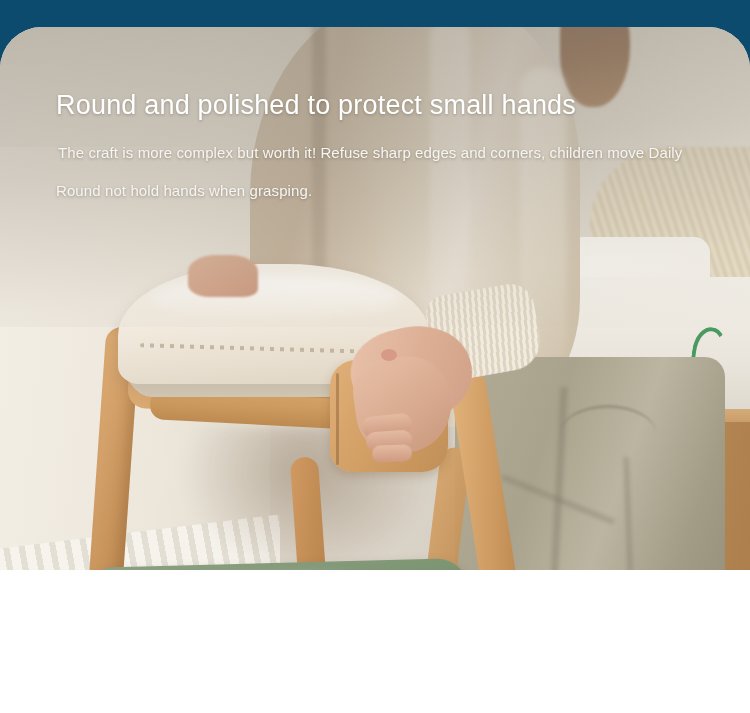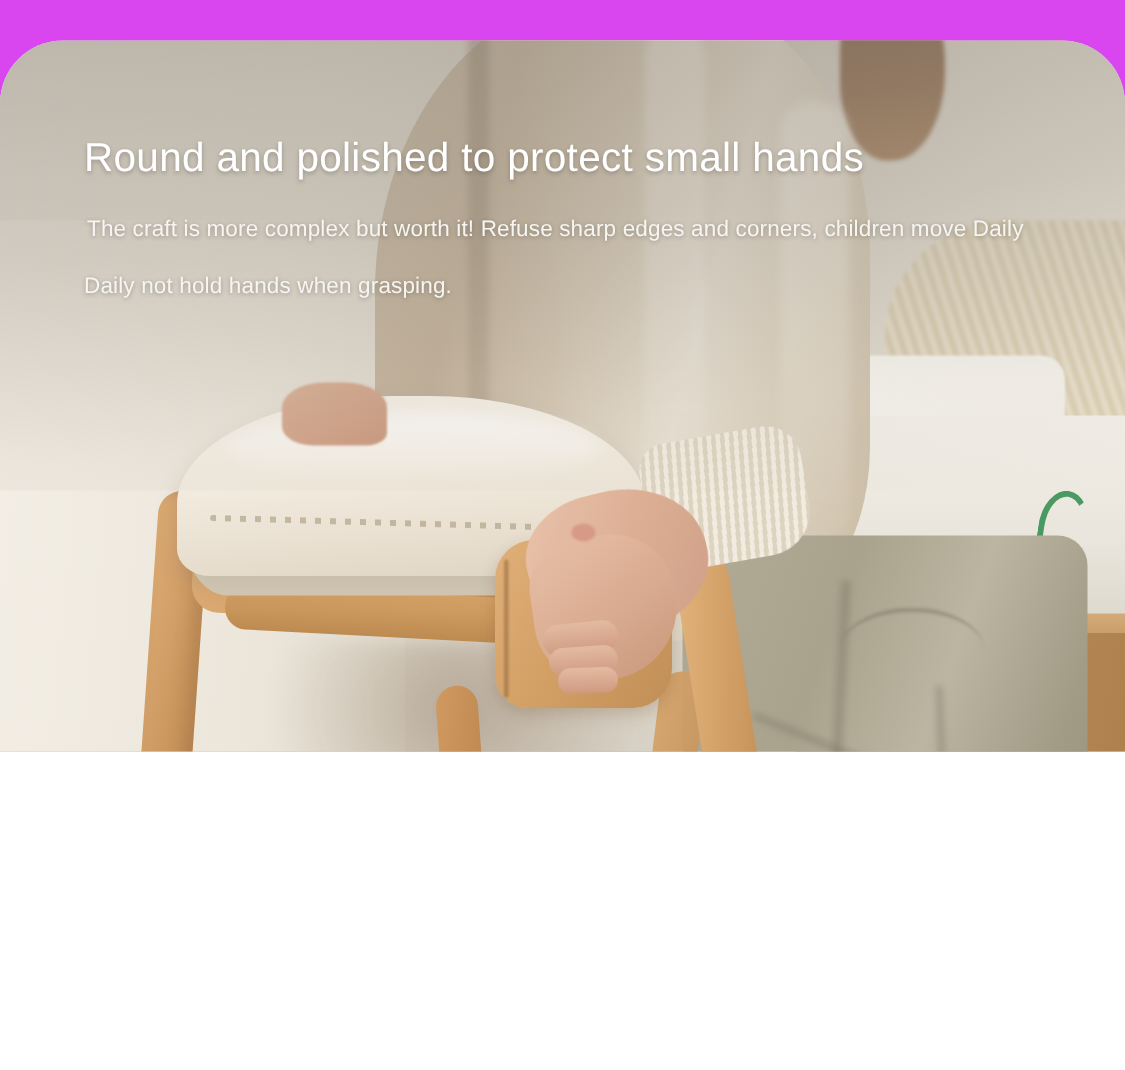--- a/index.html
+++ b/index.html
@@ -6,22 +6,22 @@
   body{
     width:750px;height:713px;
     background:#ffffff;
     font-family:"Liberation Sans", sans-serif;
     overflow:hidden;
   }
 
   
   .banner{
     position:relative;
-    width:750px;height:501px;
-    background:#d946ef;
+    width:750px;height:570px;
+    background:#0c4a6e;
     overflow:hidden;
   }
 
   
   .photo{
     position:absolute;
     left:0;top:27px;
     width:750px;height:657px;
     border-radius:42px 42px 78px 78px;
     overflow:hidden;
@@ -413,16 +413,16 @@
     <div class="base-groove"></div>
     <div class="base-groove2"></div>
     <div class="base-slot"></div>
 
     <div class="wall-shade"></div>
   </div>
 
   <div class="overlay-text">
     <div class="headline">Round and polished to protect small hands</div>
     <div class="subline subline-1">The craft is more complex but worth it! Refuse sharp edges and corners, children move Daily</div>
-    <div class="subline subline-2">Daily not hold hands when grasping.</div>
+    <div class="subline subline-2">Round not hold hands when grasping.</div>
   </div>
 
 </div>
 
 </body></html>

